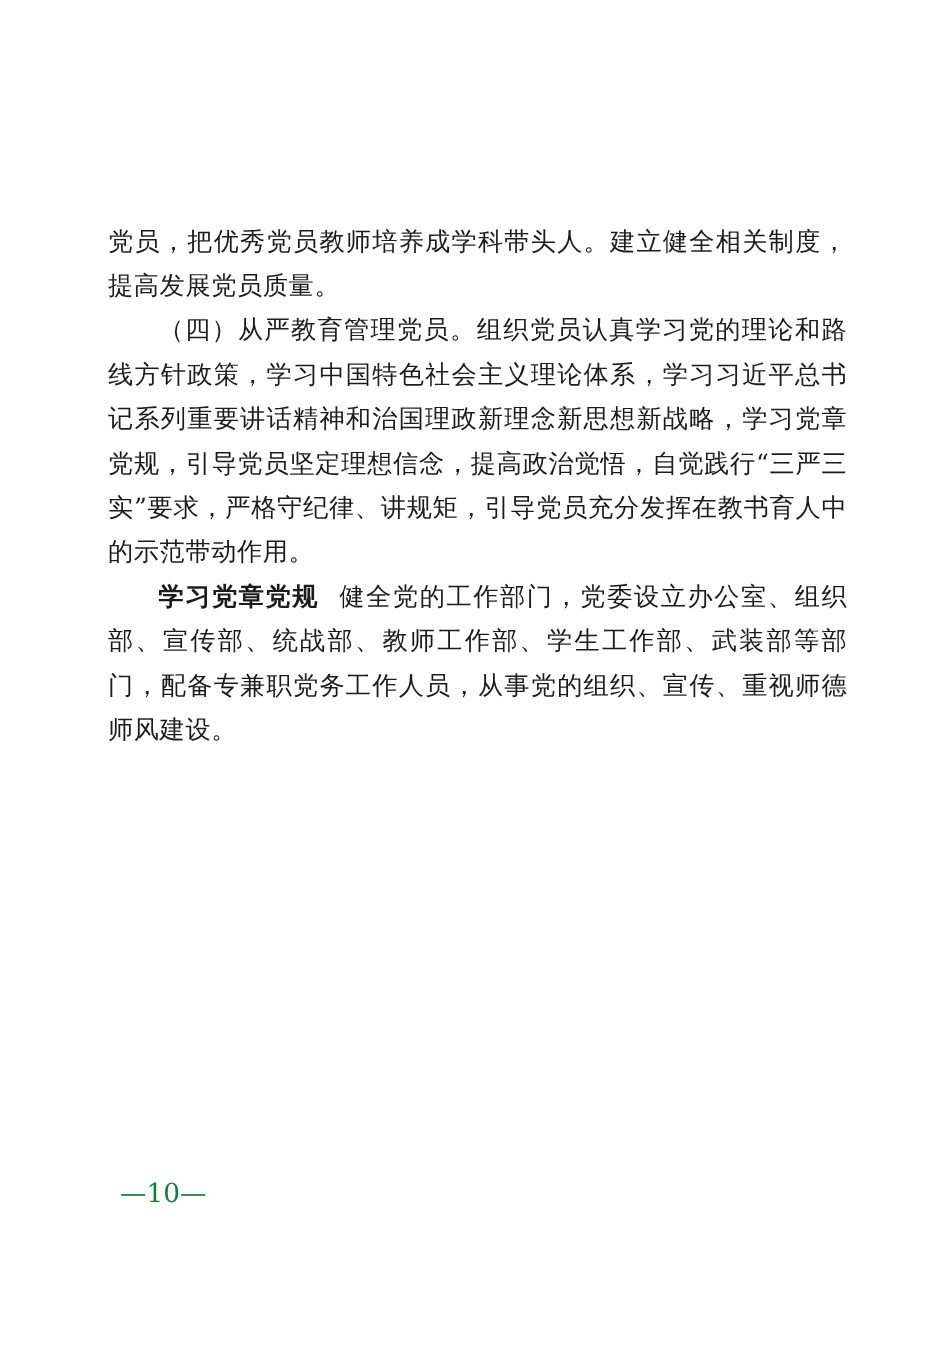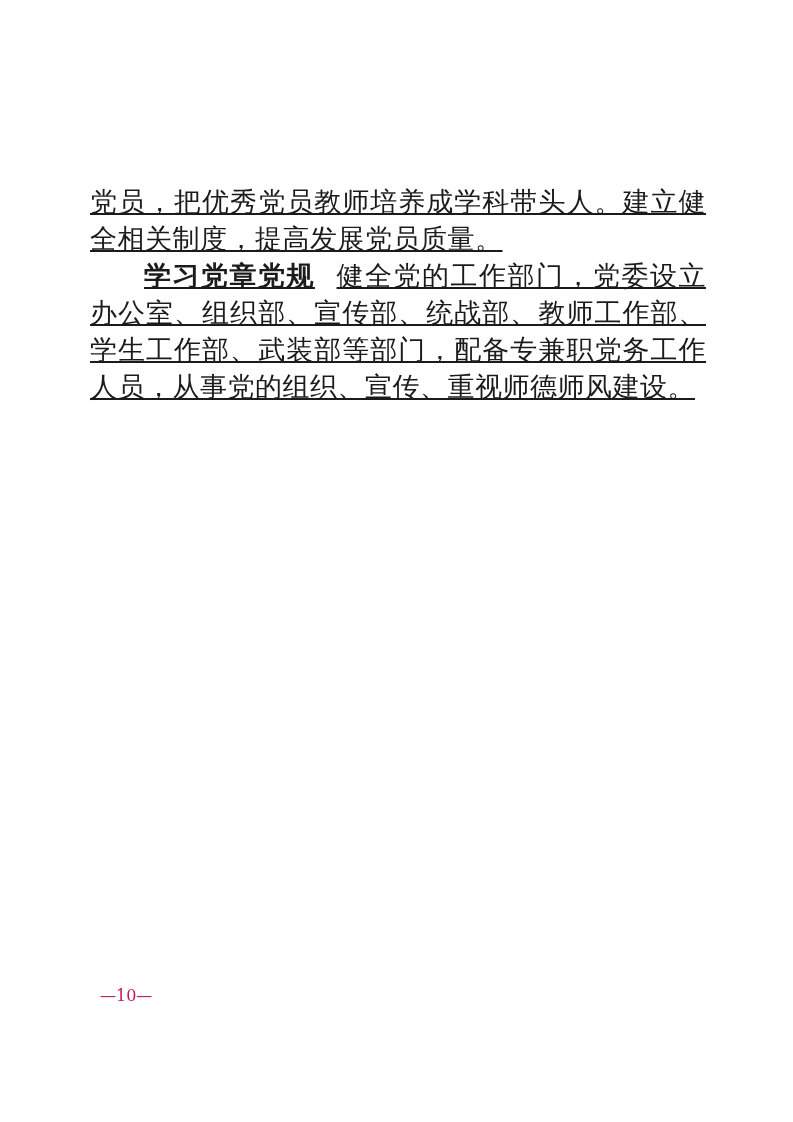--- a/index.html
+++ b/index.html
@@ -17,53 +17,53 @@
     color: #1b1b1b;
   }
   .content {
     position: absolute;
     left: 90px;
     top: 183px;
     width: 616px;
   }
   .para {
     margin: 0;
-    font-size: 27px;
+    font-size: 21px;
     line-height: 37px;
     text-align: justify;
     text-justify: inter-ideograph;
     letter-spacing: 0.5px;
-    text-decoration: underline;
   }
   .para.indent {
     text-indent: 2em;
   }
   .lead {
     font-weight: bold;
     font-family: "DejaVu Sans", "Liberation Sans", sans-serif;
     margin-right: 0.8em;
   }
   .footer {
     position: absolute;
     left: 100px;
     top: 984px;
-    font-size: 16px;
+    font-size: 22px;
     line-height: 24px;
-    color: #be185d;
+    color: #15803d;
     font-family: "DejaVu Serif", "Liberation Serif", serif;
   }
 </style>
 </head>
 <body>
 
 <div class="page">
   <div class="content">
 
     <p class="para"><span>党员，把优秀党员教师培养成学科带头人。建立健全相关制度，提高发展党员质量。</span></p>
 
+    <p class="para indent"><span>（四）从严教育管理党员。组织党员认真学习党的理论和路线方针政策，学习中国特色社会主义理论体系，学习习近平总书记系列重要讲话精神和治国理政新理念新思想新战略，学习党章党规，引导党员坚定理想信念，提高政治觉悟，自觉践行“三严三实”要求，严格守纪律、讲规矩，引导党员充分发挥在教书育人中的示范带动作用。</span></p>
 
 
 
     <p class="para indent"><b class="lead">学习党章党规</b><span>健全党的工作部门，党委设立办公室、组织部、宣传部、统战部、教师工作部、学生工作部、武装部等部门，配备专兼职党务工作人员，从事党的组织、宣传、重视师德师风建设。</span></p>
 
   </div>
 
   <div class="footer">—10—</div>
 </div>
 

